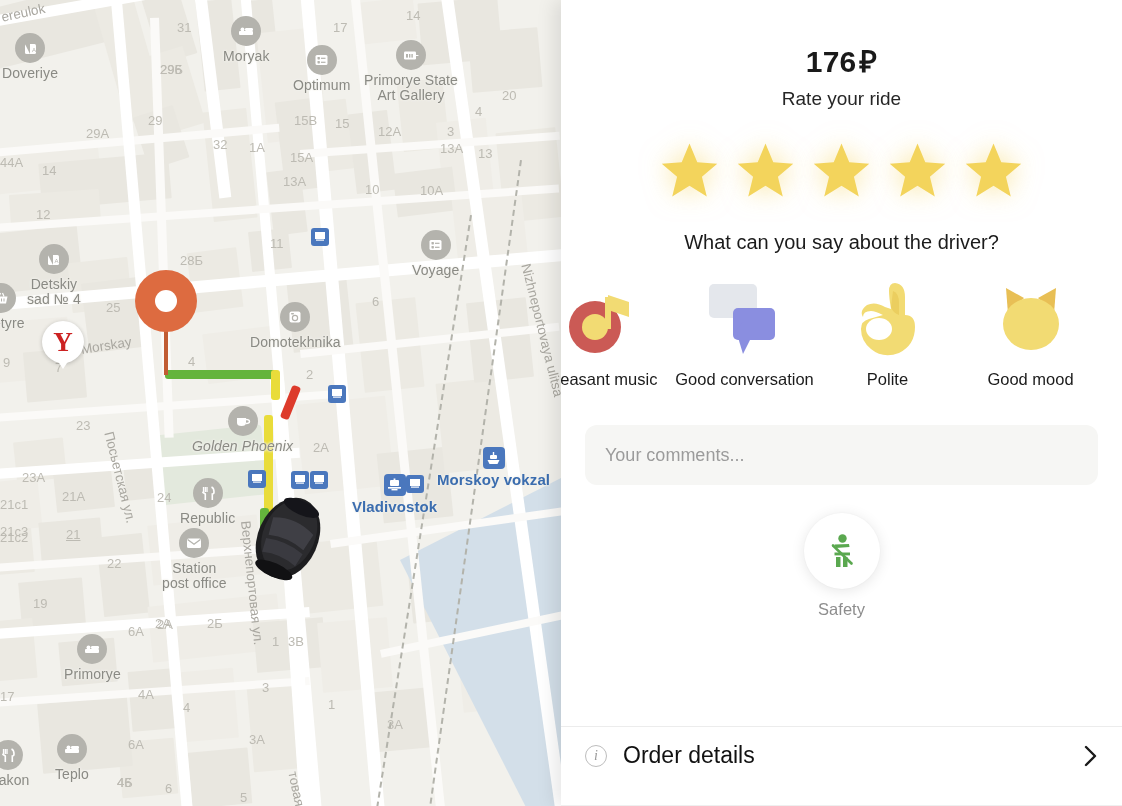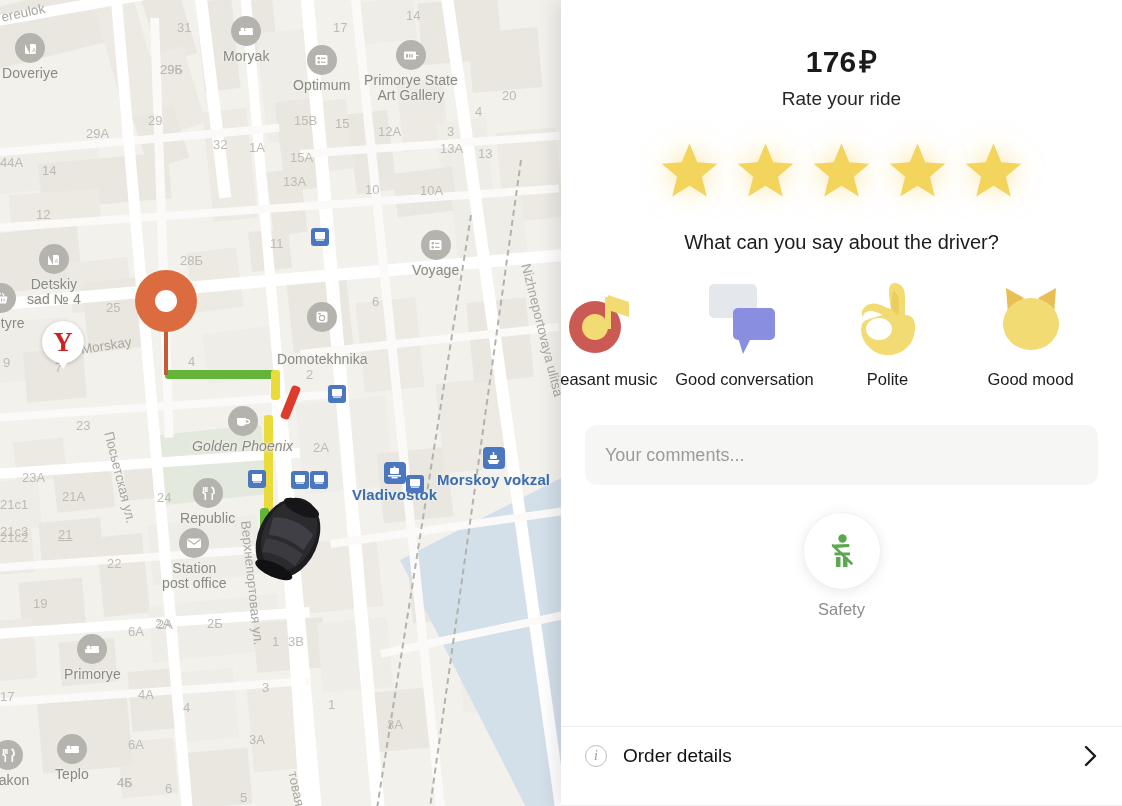--- a/index.html
+++ b/index.html
@@ -226,21 +226,21 @@
     cursor: pointer;
   }
   #order-row .info-icon {
     width: 22px; height: 22px; border-radius: 50%;
     border: 1.3px solid #bdbdbd; color: #9a9a9a;
     display: flex; align-items: center; justify-content: center;
     font-family: "Liberation Serif", serif;
     font-size: 14px; font-style: italic;
     margin-right: 16px;
   }
-  #order-row .order-label { font-size: 19px; color: #111; }
+  #order-row .order-label { font-size: 23px; color: #111; }
   #order-row .chev { margin-left: auto; color: #1a1a1a; display: flex; }
   #panel-bottom-line {
     position: absolute; left: 0; right: 0; bottom: 0; height: 1px; background: #efefef;
   }
 </style>
 </head>
 <body>
 
 <div id="app">
 
@@ -384,21 +384,21 @@
           <div class="bldnum" style="left: 55px; top: 360px;">7</div>
           <div class="bldnum" style="left: 372px; top: 294px;">6</div>
           <div class="bldnum" style="left: 188px; top: 354px;">4</div>
           <div class="bldnum" style="left: 306px; top: 367px;">2</div>
           <div class="bldnum" style="left: 76px; top: 418px; text-align: right;">23</div>
           <div class="bldnum" style="left: 313px; top: 440px;">2A</div>
           <div class="bldnum" style="left: 22px; top: 470px;">23A</div>
           <div class="bldnum" style="left: 62px; top: 489px;">21A</div>
           <div class="bldnum" style="left: 0px; top: 497px;">21c1</div>
           <div class="bldnum" style="left: 0px; top: 524px;">21c3</div>
-          <div class="bldnum" style="left: 58px; top: 527px; text-decoration: underline;">21</div>
+          <div class="bldnum" style="left: 66px; top: 527px; text-decoration: underline;">21</div>
           <div class="bldnum" style="left: 157px; top: 490px;">24</div>
           <div class="bldnum" style="left: 107px; top: 556px;">22</div>
           <div class="bldnum" style="left: 0px; top: 530px;">21c2</div>
           <div class="bldnum" style="left: 33px; top: 596px;">19</div>
           <div class="bldnum" style="left: 157px; top: 617px;">2A</div>
           <div class="bldnum" style="left: 207px; top: 616px;">2Б</div>
           <div class="bldnum" style="left: 0px; top: 689px;">17</div>
           <div class="bldnum" style="left: 138px; top: 687px;">4A</div>
           <div class="bldnum" style="left: 183px; top: 700px;">4</div>
           <div class="bldnum" style="left: 262px; top: 680px;">3</div>
@@ -461,21 +461,21 @@
                 <text x="8.5" y="11" font-size="6" fill="#b4b3ad" font-family="sans-serif">A</text>
               </svg></div>
                  <div class="poi-label">Detskiy
 sad № 4</div></div>
           <div class="poi" style="left: -22px; top: 283px;"><div class="pin"><svg width="15" height="13" viewBox="0 0 15 13">
                 <path d="M1.5 4.5 L13.5 4.5 L12 11.5 L3 11.5 Z" fill="#fff"></path>
                 <path d="M5 4.5 L6.5 1 M10 4.5 L8.5 1" stroke="#fff" stroke-width="1.2"></path>
                 <path d="M5 6.5 L5 9.5 M7.5 6.5 L7.5 9.5 M10 6.5 L10 9.5" stroke="#b4b3ad" stroke-width="1"></path>
               </svg></div>
                  <div class="poi-label">chetyre</div></div>
-          <div class="poi" style="left: 277px; top: 302px; gap: 17px;"><div class="pin"><svg width="14" height="14" viewBox="0 0 14 14">
+          <div class="poi" style="left: 250px; top: 302px;"><div class="pin"><svg width="14" height="14" viewBox="0 0 14 14">
                 <rect x="1.5" y="1.5" width="11" height="11" rx="2" fill="#fff"></rect>
                 <circle cx="7" cy="8" r="3.2" fill="#b4b3ad"></circle>
                 <circle cx="7" cy="8" r="2" fill="#fff"></circle>
                 <rect x="3" y="3" width="3" height="1.4" rx=".7" fill="#b4b3ad"></rect>
               </svg></div>
                  <div class="poi-label">Domotekhnika</div></div>
           <div class="poi" style="left: 412px; top: 230px;"><div class="pin"><svg width="15" height="14" viewBox="0 0 15 14">
                 <rect x="1.5" y="2" width="12" height="10" rx="1.5" fill="#fff"></rect>
                 <rect x="3.5" y="4" width="2.4" height="2.4" rx=".6" fill="#b4b3ad"></rect>
                 <rect x="7" y="4.7" width="4.5" height="1.2" fill="#b4b3ad"></rect>
@@ -511,21 +511,21 @@
                 <circle cx="4.5" cy="4.5" r="2" fill="#fff"></circle>
                 <rect x="7" y="3" width="8" height="3" rx="1.2" fill="#fff"></rect>
               </svg></div>
                  <div class="poi-label">Teplo</div></div>
           <div class="poi" style="left: -14px; top: 740px;"><div class="pin"><svg width="14" height="15" viewBox="0 0 14 15">
                 <path d="M2.5 1 L2.5 6 M4.3 1 L4.3 6 M6 1 L6 6" stroke="#fff" stroke-width="1.3"></path>
                 <path d="M1.4 6 Q4.3 8 4.3 8 L4.3 14" stroke="#fff" stroke-width="1.6" fill="none"></path>
                 <path d="M10.5 1 Q13 2 13 6 Q13 8 11.3 8 L11.3 14" stroke="#fff" stroke-width="1.6" fill="none"></path>
               </svg></div>
                  <div class="poi-label">drakon</div></div>
-          <div class="poi transit" style="left: 352px; top: 462px;"><div class="pin"><svg width="15" height="15" viewBox="0 0 15 15">
+          <div class="poi transit" style="left: 352px; top: 474px;"><div class="pin"><svg width="15" height="15" viewBox="0 0 15 15">
                 <rect x="3" y="2" width="9" height="6" rx="1" fill="#fff"></rect>
                 <rect x="1" y="9" width="13" height="1.6" fill="#fff"></rect>
                 <rect x="4.5" y="11" width="6" height="1.4" fill="#fff"></rect>
                 <rect x="6.6" y="0.5" width="1.8" height="2.5" fill="#fff"></rect>
               </svg></div>
                  <div class="poi-label">Vladivostok</div></div>
           <div class="poi transit" style="left: 437px; top: 447px;"><div class="pin"><svg width="15" height="15" viewBox="0 0 15 15">
                 <path d="M1.5 9 L13.5 9 L11.5 13 L3.5 13 Z" fill="#fff"></path>
                 <rect x="4" y="4" width="7" height="4" rx="1" fill="#fff"></rect>
                 <rect x="6.8" y="1" width="1.4" height="3" fill="#fff"></rect>

